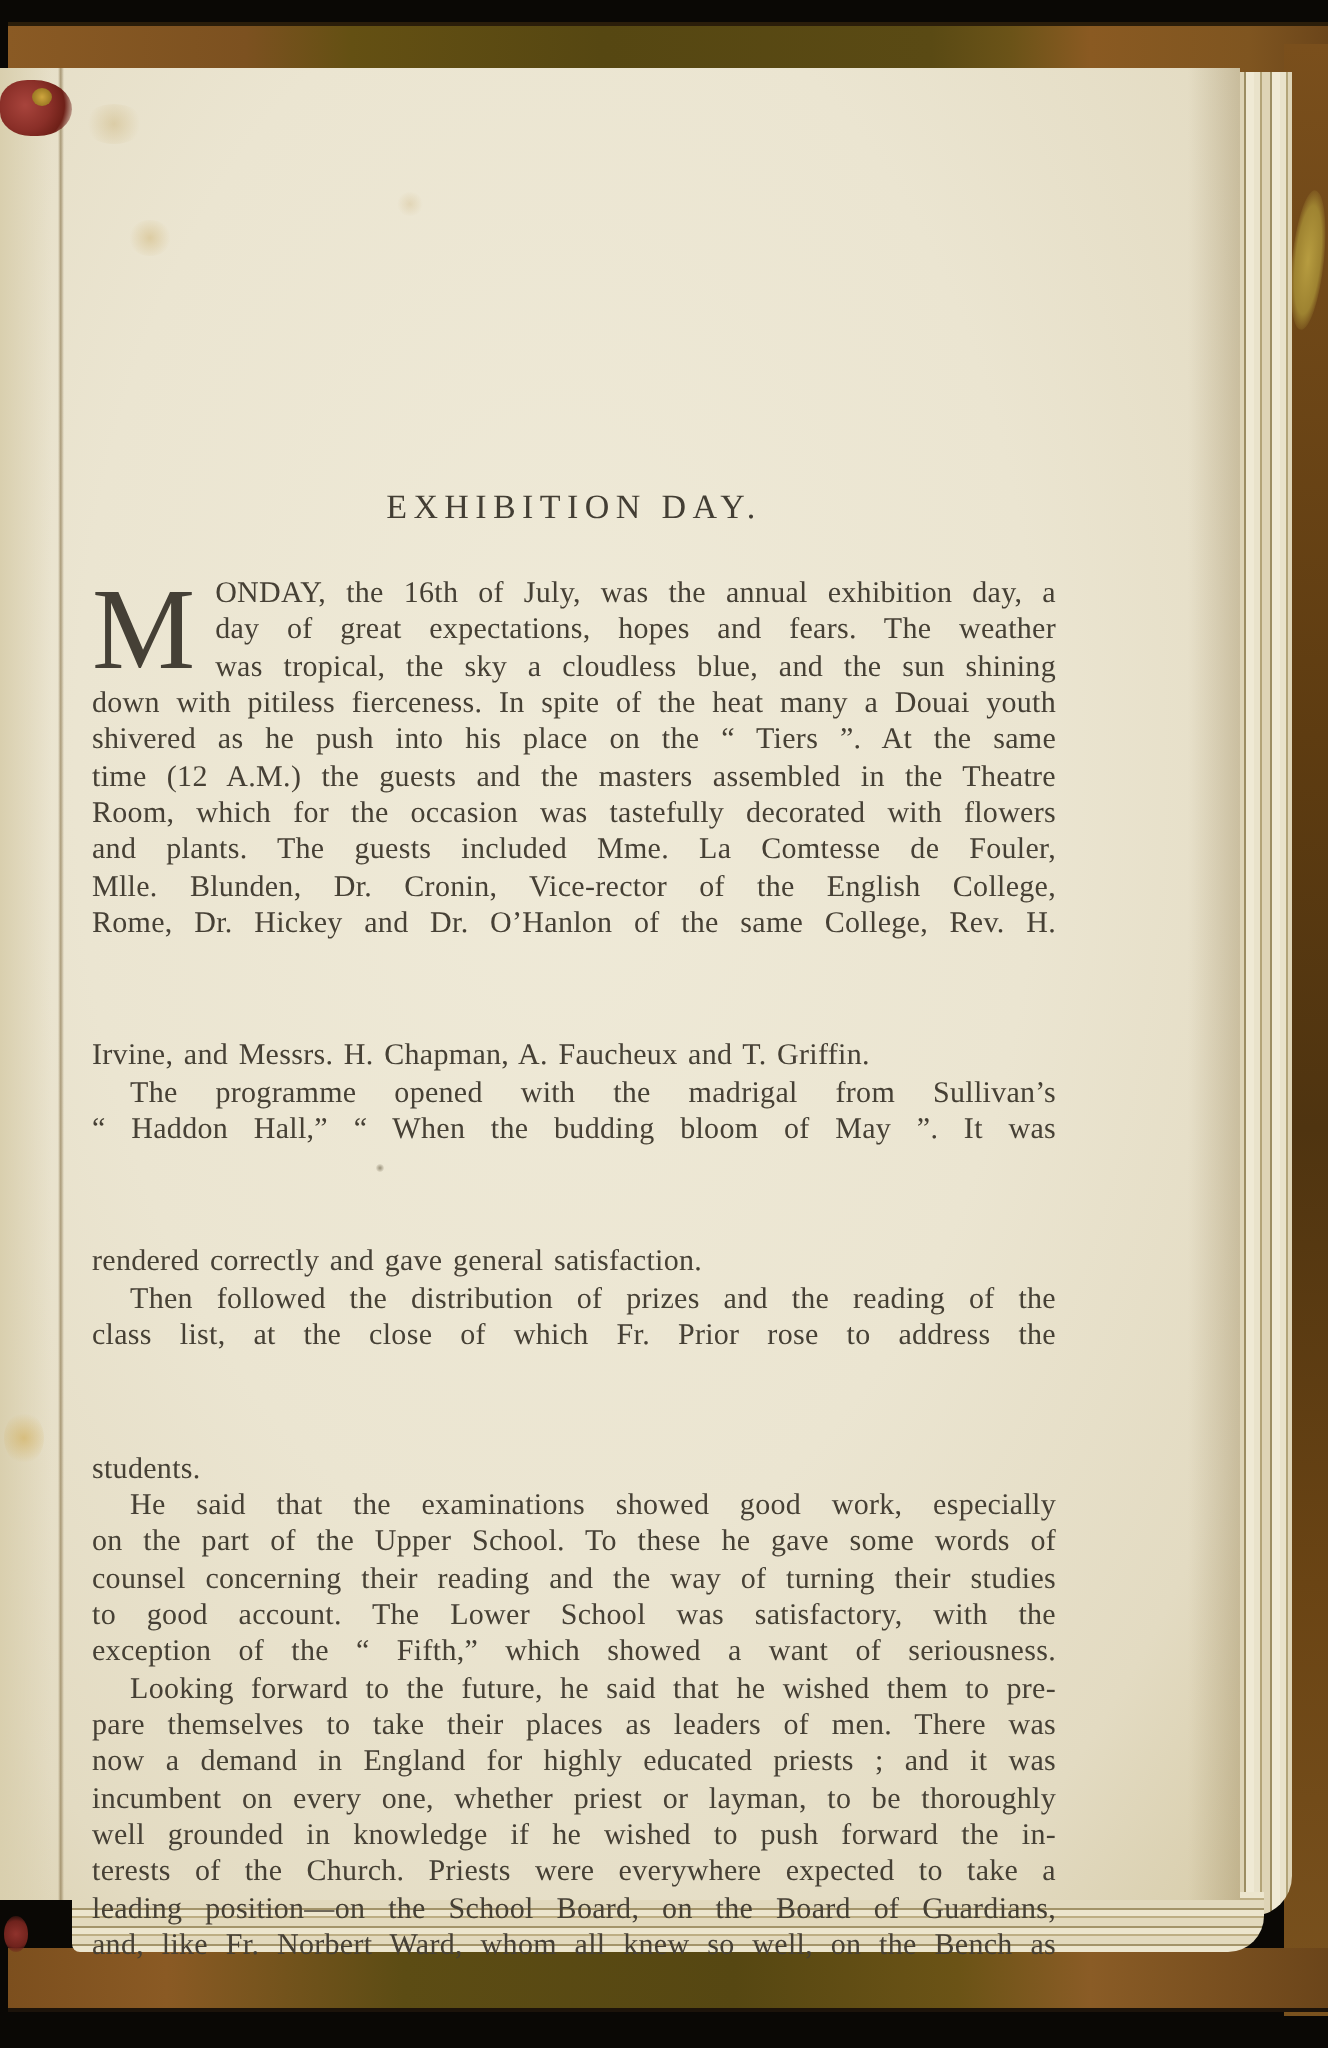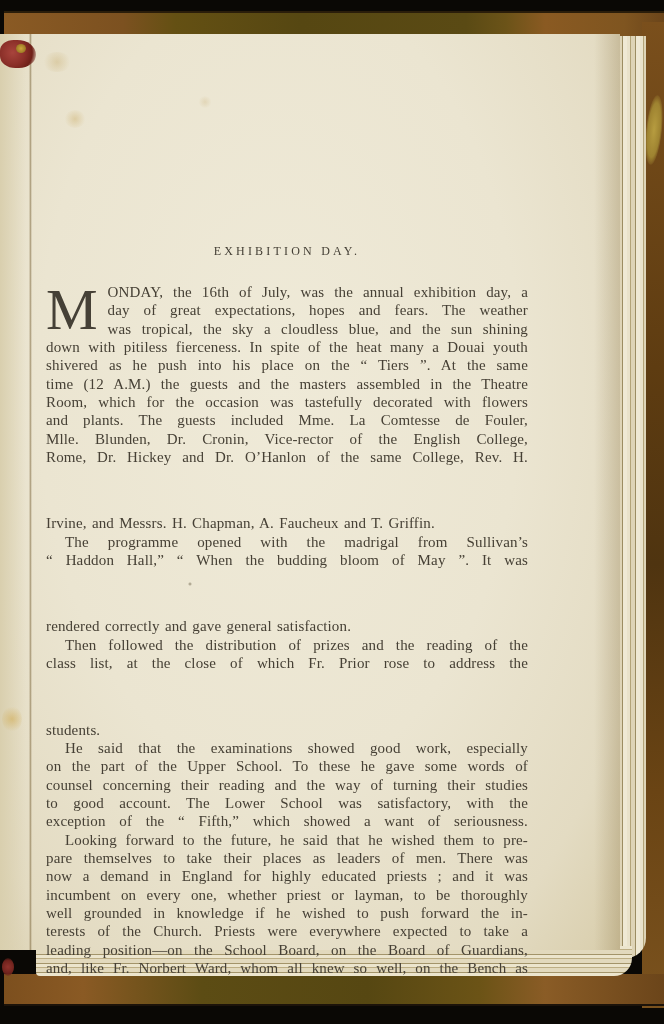--- a/index.html
+++ b/index.html
@@ -43,21 +43,21 @@
     background:linear-gradient(270deg,rgba(150,130,85,.35) 0%,rgba(150,130,85,0) 100%);}
   .stain{position:absolute;border-radius:50%;}
   .stain.s1{left:64px;top:76px;width:22px;height:18px;background:radial-gradient(circle,rgba(190,150,60,.30),rgba(190,150,60,0) 72%);}
   .stain.s2{left:198px;top:62px;width:14px;height:12px;background:radial-gradient(circle,rgba(180,140,60,.18),rgba(180,140,60,0) 70%);}
   .stain.s3{left:2px;top:672px;width:20px;height:26px;background:radial-gradient(circle,rgba(205,160,55,.45),rgba(205,160,55,0) 75%);}
   .stain.s4{left:42px;top:18px;width:30px;height:20px;background:radial-gradient(circle,rgba(185,150,70,.28),rgba(185,150,70,0) 72%);}
   .stain.s5{left:188px;top:548px;width:4px;height:4px;background:radial-gradient(circle,rgba(95,85,60,.6),rgba(95,85,60,0) 80%);}
 
   
   .print-area{position:absolute;left:46px;top:210px;width:482px;color:#464035;}
-  .page-heading{text-align:center;font-size:12px;letter-spacing:3.2px;color:#433e34;
+  .page-heading{text-align:center;font-size:17px;letter-spacing:3.2px;color:#433e34;
     margin:0 0 24px 0;font-weight:400;}
   .para{margin:0;}
   .line{font-size:15px;line-height:18.35px;word-spacing:1.4px;letter-spacing:.15px;white-space:normal;}
   .line.jl{text-align:justify;text-align-last:justify;}
   .line.nolast{text-align:left;margin-top:48px;}
   .line.first{text-indent:19px;}
   .dropcap{float:left;font-size:58px;line-height:49px;height:53px;margin:2px 10px 0 0;color:#454036;}
 </style>
 </head>
 <body>

